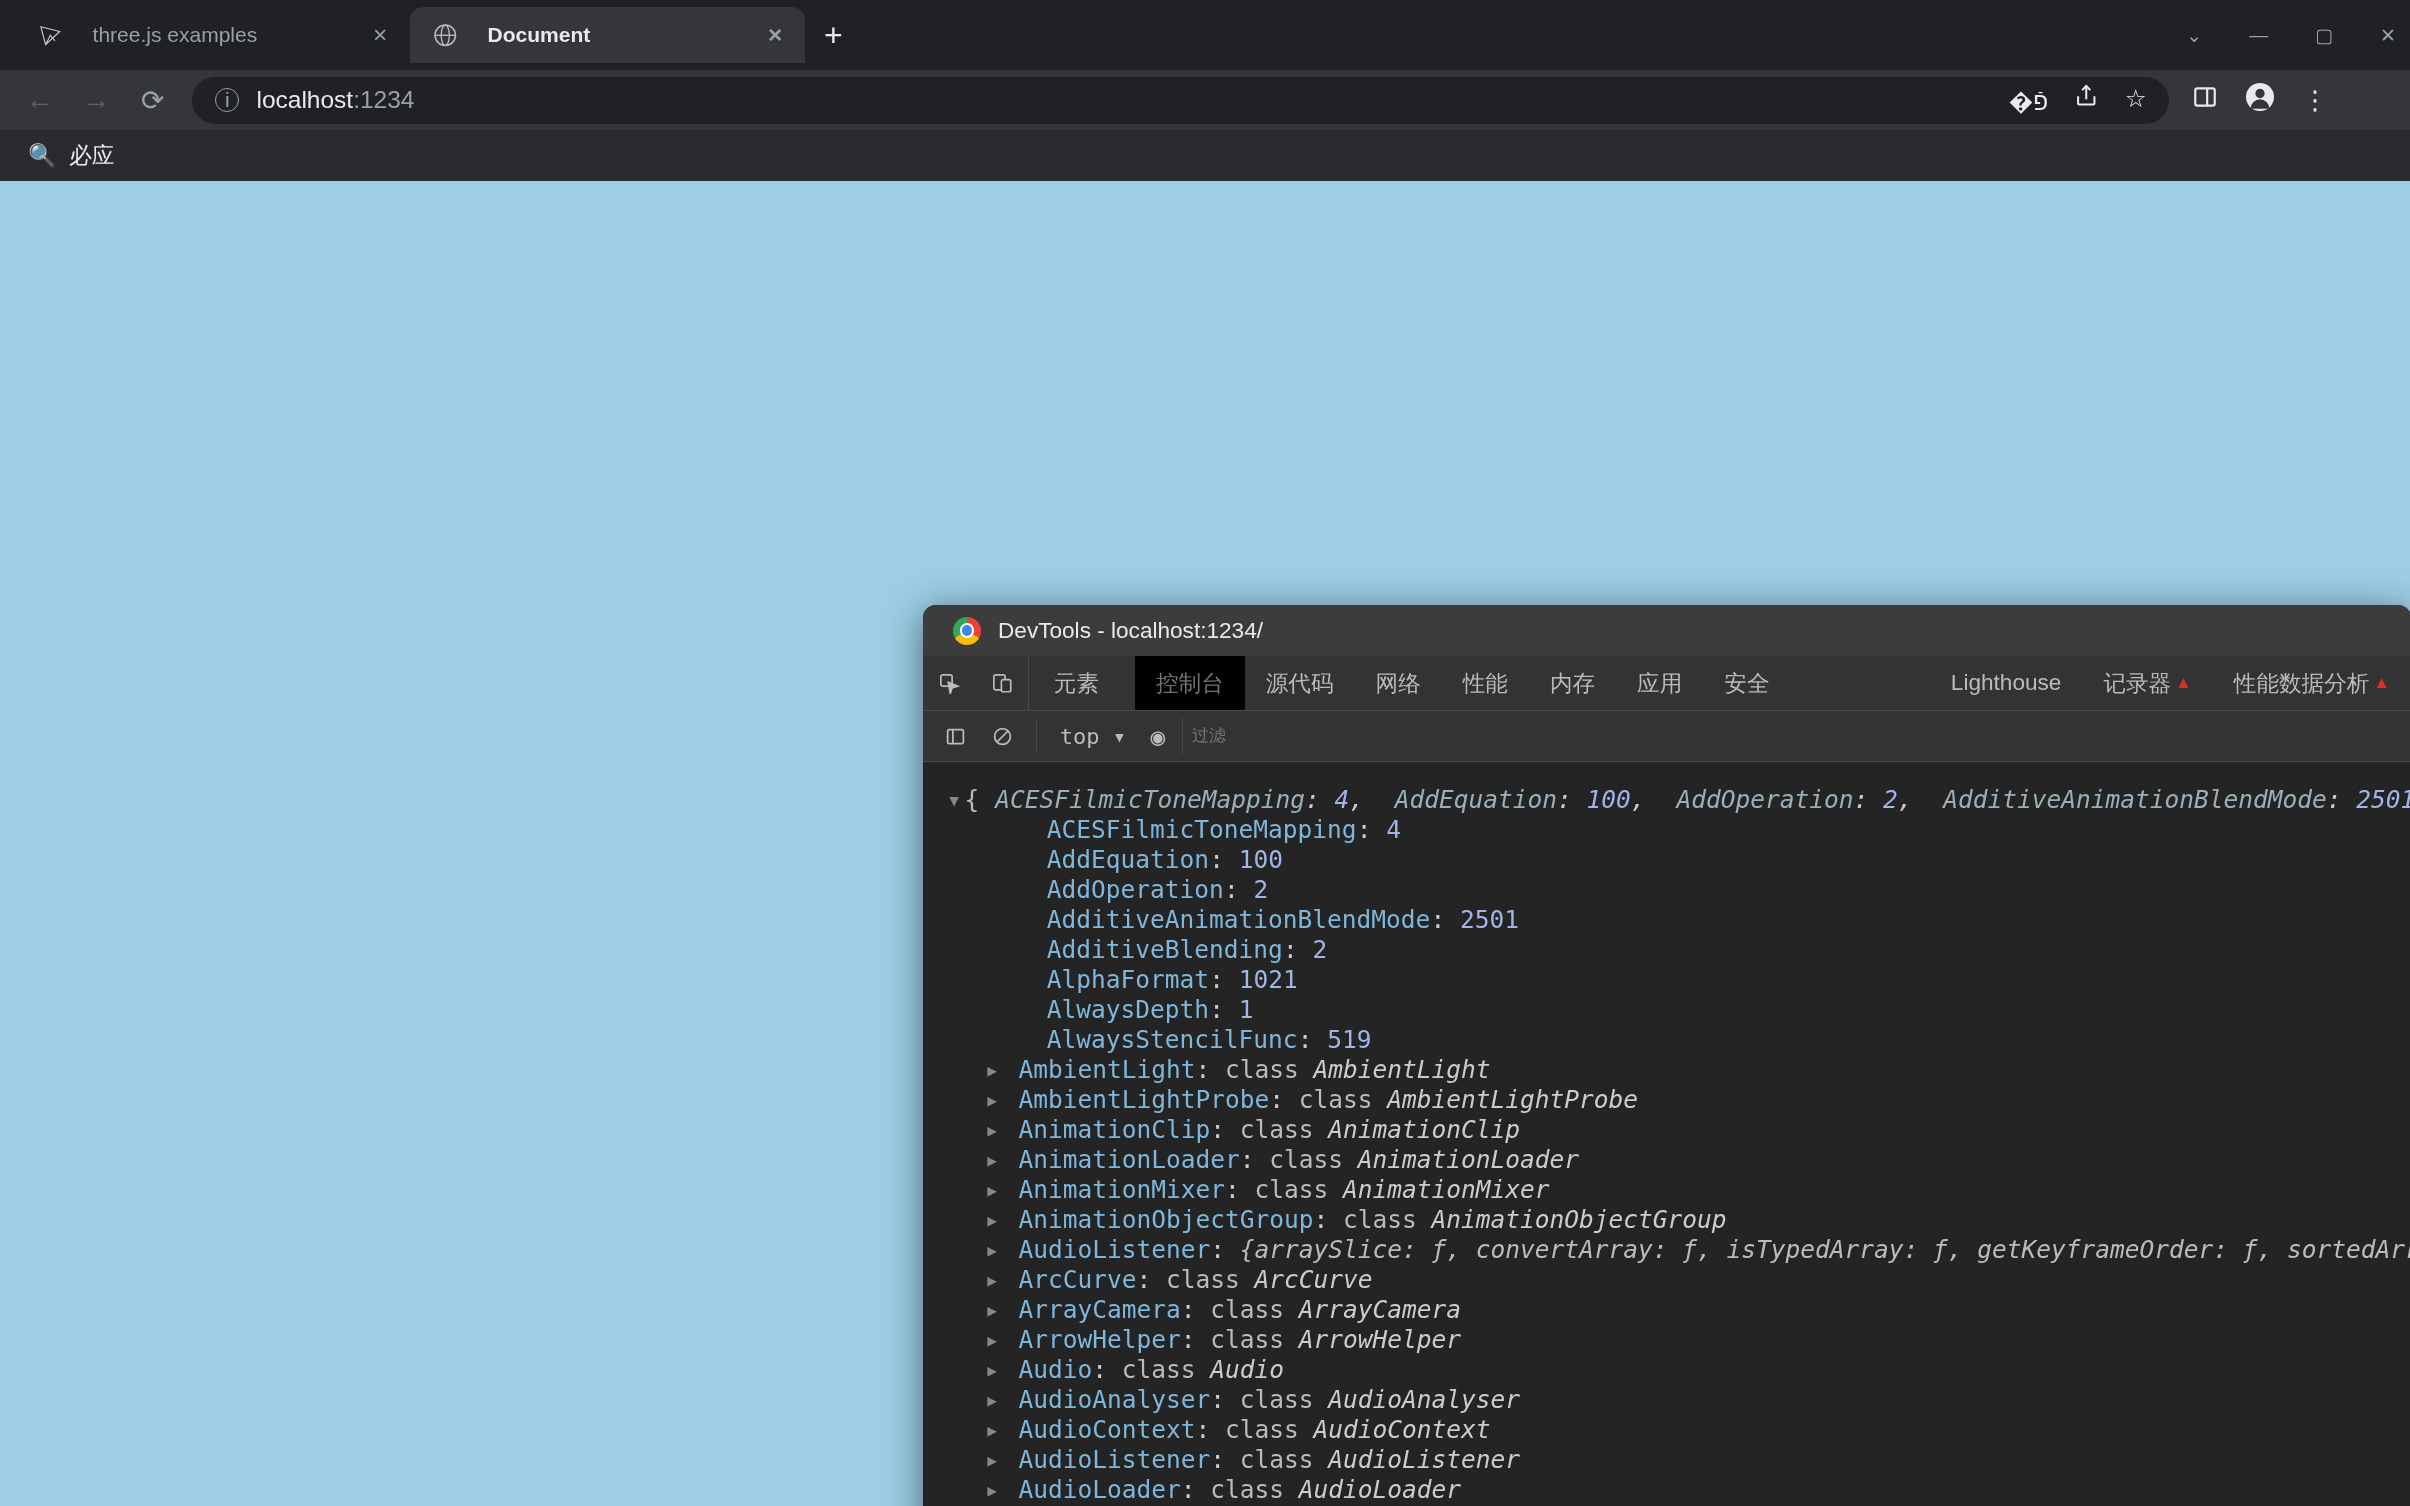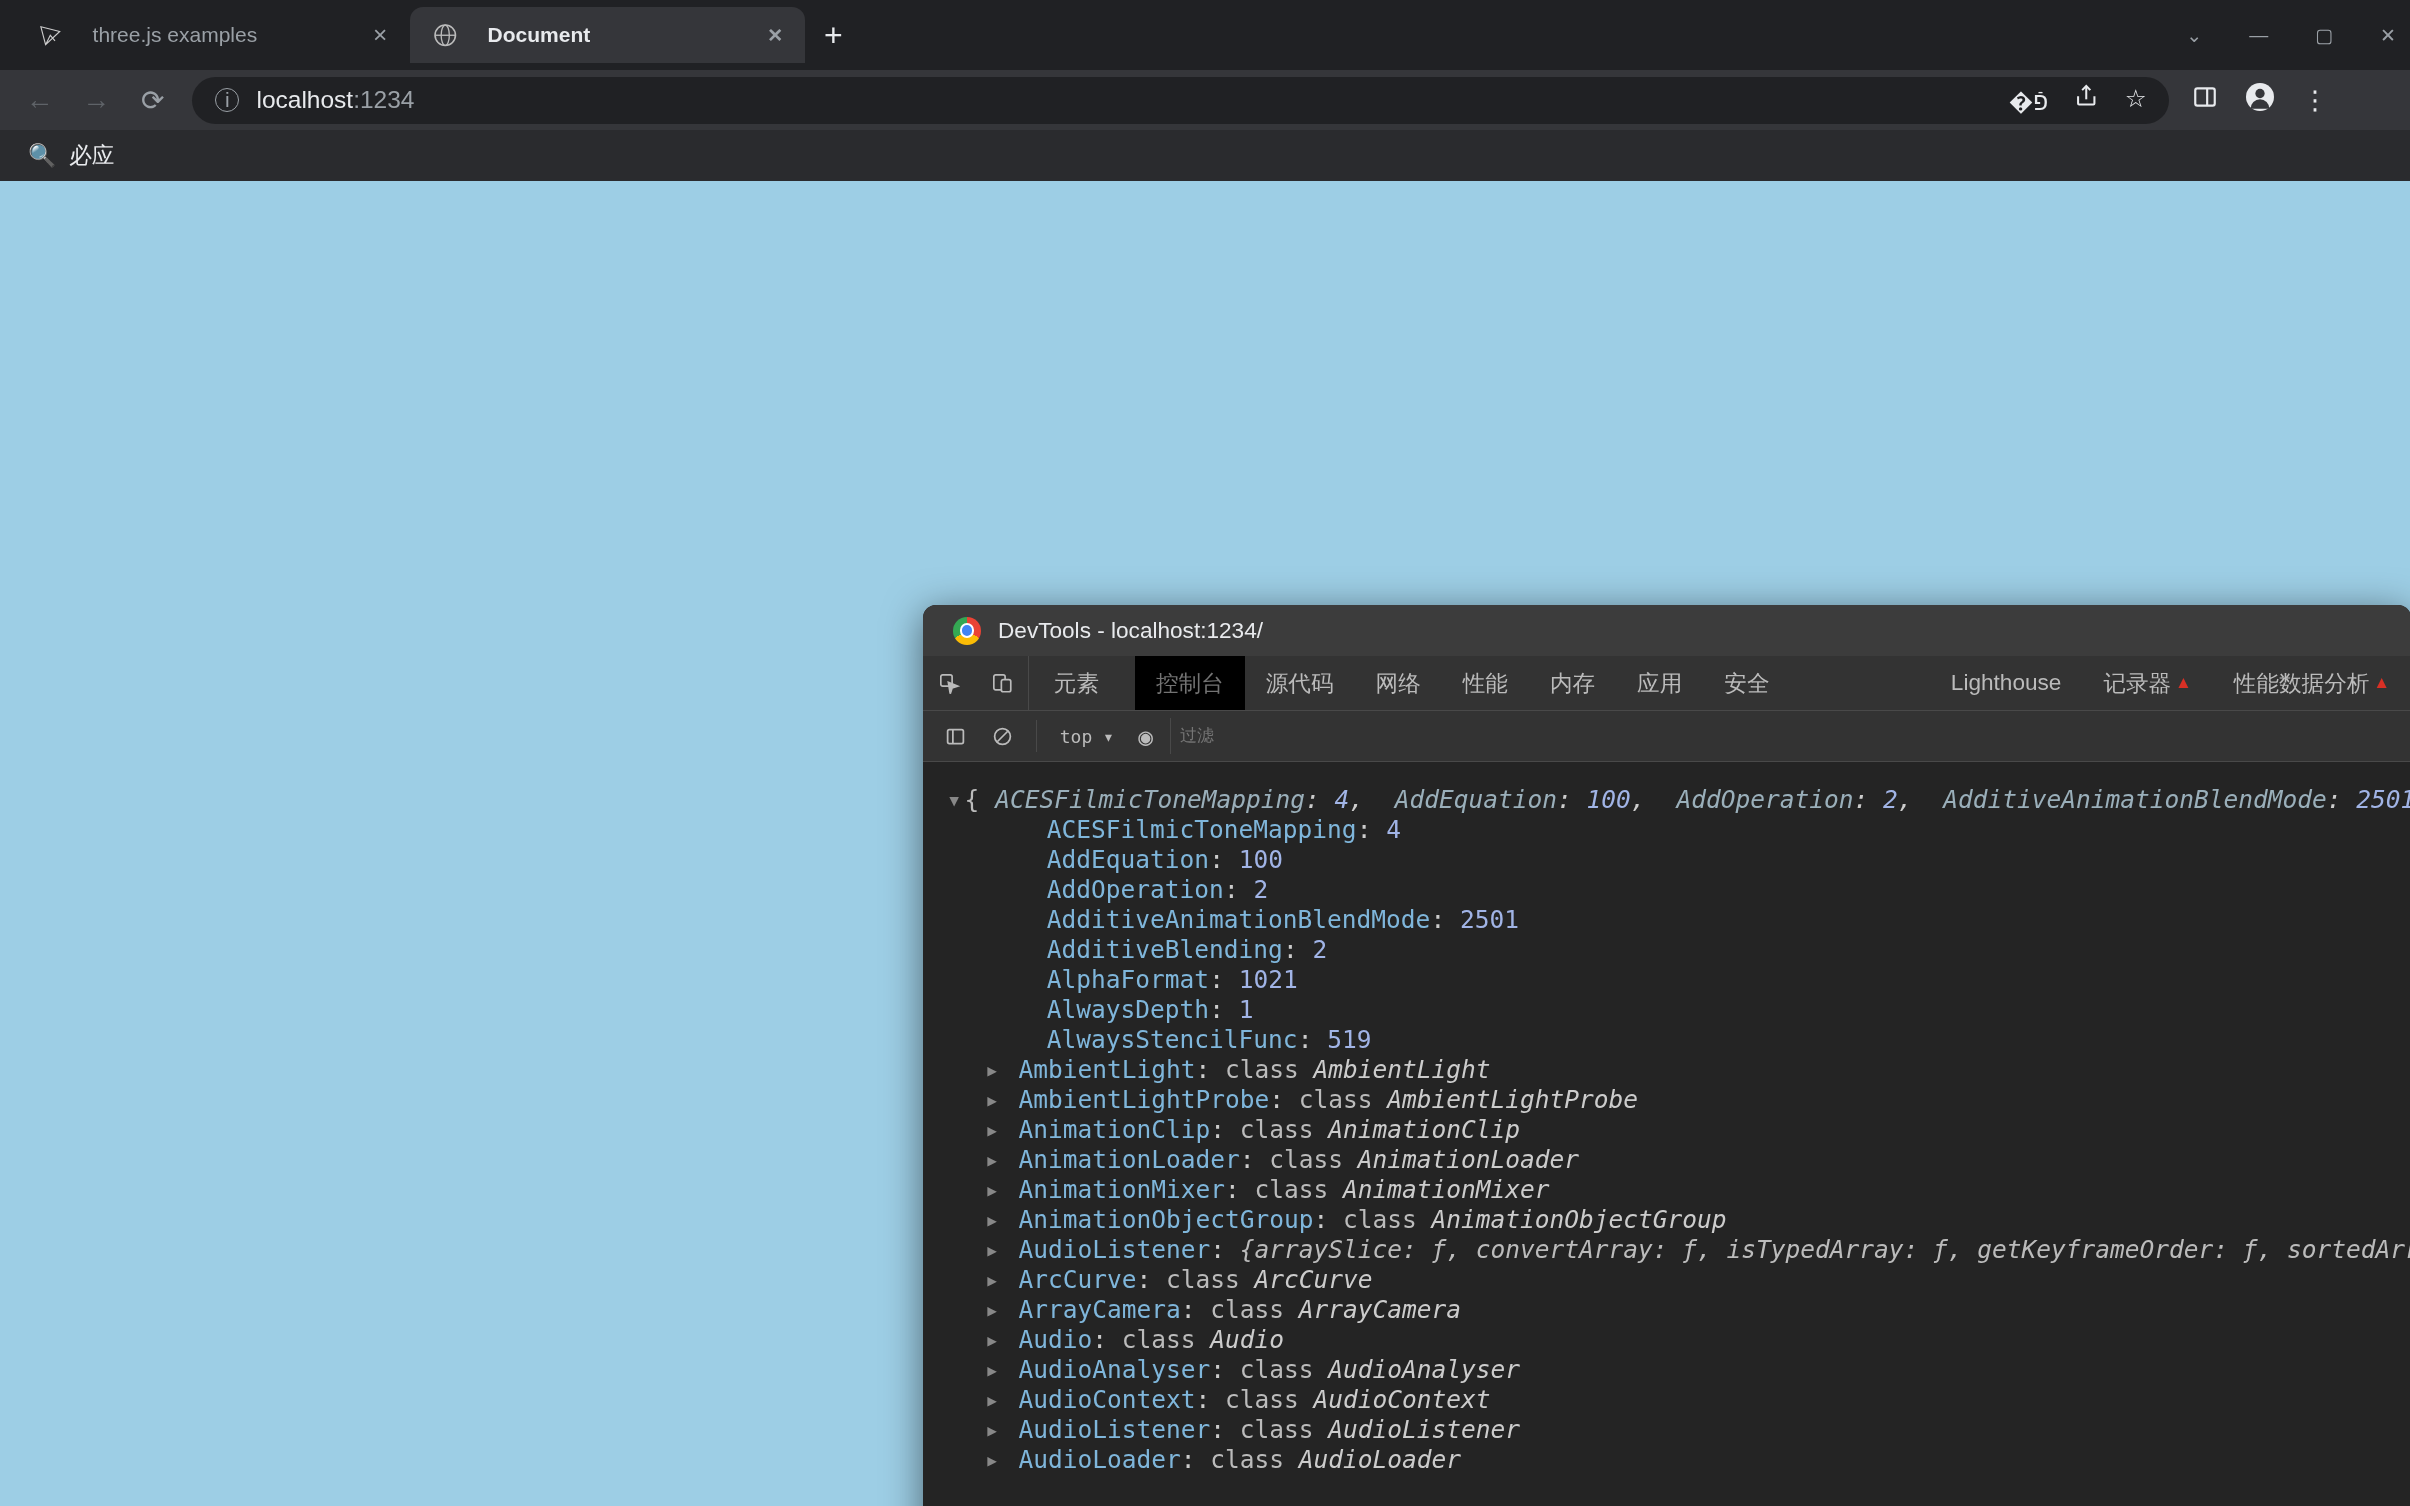--- a/index.html
+++ b/index.html
@@ -40,21 +40,21 @@
 .dt-tab-icon { width: 53px; height: 100%; display: flex; align-items: center; justify-content: center; color: #bbb; font-size: 22.6px; cursor: pointer; }
 .dt-tab-icon + .dt-tab-icon { border-right: 0.9px solid #494949; margin-right: 3.8px; }
 .dt-tab { padding: 0 21px; height: 100%; display: flex; align-items: center; color: #bbb; font-size: 22.6px; font-family: -apple-system, sans-serif; cursor: pointer; position: relative; }
 .dt-tab.active { background: #000; color: #737373; margin-left: 15px; }
 .dt-tab .badge { color: #d93025; margin-left: 3.8px; font-size: 17px; }
 .dt-tabs .spacer { flex: 1; }
 
 .dt-toolbar { height: 51px; background: #333; display: flex; align-items: center; padding: 0 13px; gap: 9.4px; border-bottom: 0.9px solid #494949; }
 .dt-tool-btn { width: 38px; height: 38px; display: flex; align-items: center; justify-content: center; color: #bbb; font-size: 21px; cursor: pointer; }
 .dt-tool-sep { width: 0.9px; height: 32px; background: #494949; margin: 0 5.6px; }
-.dt-top-select { color: #bbb; font-size: 18px; padding: 0 7.5px; }
+.dt-top-select { color: #bbb; font-size: 22px; padding: 0 7.5px; }
 .dt-eye { color: #bbb; font-size: 24.5px; padding: 0 7.5px; }
 .dt-filter { flex: 1; height: 36px; background: transparent; border: none; border-left: 0.9px solid #494949; padding-left: 9px; color: #ec4899; font-size: 17px; outline: none; }
 
 .dt-console { padding: 22.6px 22.6px 0 22.6px; font-size: 24.5px; line-height: 30px; color: #ddd; overflow: hidden; }
 .c-row { white-space: pre; }
 .marker { color: #888; margin-right: 1.9px; display: inline-block; width: 17px; text-align: center; user-select: none; }
 .c-key { color: #7fb6db; margin-left: 16px; }
 .c-num { color: #a1b4e6; }
 .c-punc { color: #ccc; }
 .c-kw { color: #bbb; }
@@ -216,20 +216,21 @@
           <div class="c-row indent2"><span class="marker">▸</span><span class="c-key">AmbientLightProbe</span><span class="c-punc">: </span><span class="c-kw">class</span> <span class="c-cname">AmbientLightProbe</span></div>
           <div class="c-row indent2"><span class="marker">▸</span><span class="c-key">AnimationClip</span><span class="c-punc">: </span><span class="c-kw">class</span> <span class="c-cname">AnimationClip</span></div>
           <div class="c-row indent2"><span class="marker">▸</span><span class="c-key">AnimationLoader</span><span class="c-punc">: </span><span class="c-kw">class</span> <span class="c-cname">AnimationLoader</span></div>
           <div class="c-row indent2"><span class="marker">▸</span><span class="c-key">AnimationMixer</span><span class="c-punc">: </span><span class="c-kw">class</span> <span class="c-cname">AnimationMixer</span></div>
           <div class="c-row indent2"><span class="marker">▸</span><span class="c-key">AnimationObjectGroup</span><span class="c-punc">: </span><span class="c-kw">class</span> <span class="c-cname">AnimationObjectGroup</span></div>
         </div>
       <div class="c-row indent2"><span class="marker">▸</span><span class="c-key">AudioListener</span><span class="c-punc">: </span><span class="c-func">{arraySlice: ƒ, convertArray: ƒ, isTypedArray: ƒ, getKeyframeOrder: ƒ, sortedArray: ƒ, …}</span></div>
       <div id="class-block2">
           <div class="c-row indent2"><span class="marker">▸</span><span class="c-key">ArcCurve</span><span class="c-punc">: </span><span class="c-kw">class</span> <span class="c-cname">ArcCurve</span></div>
           <div class="c-row indent2"><span class="marker">▸</span><span class="c-key">ArrayCamera</span><span class="c-punc">: </span><span class="c-kw">class</span> <span class="c-cname">ArrayCamera</span></div>
+          <div class="c-row indent2"><span class="marker">▸</span><span class="c-key">ArrowHelper</span><span class="c-punc">: </span><span class="c-kw">class</span> <span class="c-cname">ArrowHelper</span></div>
           <div class="c-row indent2"><span class="marker">▸</span><span class="c-key">Audio</span><span class="c-punc">: </span><span class="c-kw">class</span> <span class="c-cname">Audio</span></div>
           <div class="c-row indent2"><span class="marker">▸</span><span class="c-key">AudioAnalyser</span><span class="c-punc">: </span><span class="c-kw">class</span> <span class="c-cname">AudioAnalyser</span></div>
           <div class="c-row indent2"><span class="marker">▸</span><span class="c-key">AudioContext</span><span class="c-punc">: </span><span class="c-kw">class</span> <span class="c-cname">AudioContext</span></div>
           <div class="c-row indent2"><span class="marker">▸</span><span class="c-key">AudioListener</span><span class="c-punc">: </span><span class="c-kw">class</span> <span class="c-cname">AudioListener</span></div>
           <div class="c-row indent2"><span class="marker">▸</span><span class="c-key">AudioLoader</span><span class="c-punc">: </span><span class="c-kw">class</span> <span class="c-cname">AudioLoader</span></div>
         </div>
 
     </div>
 
   </div>

